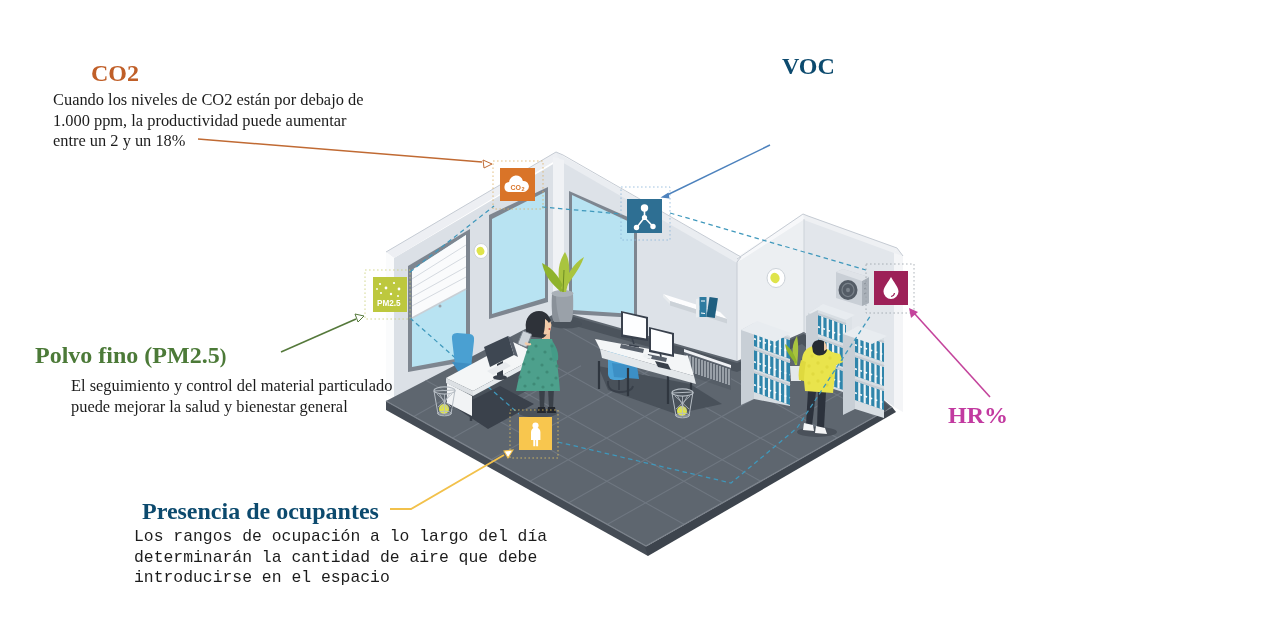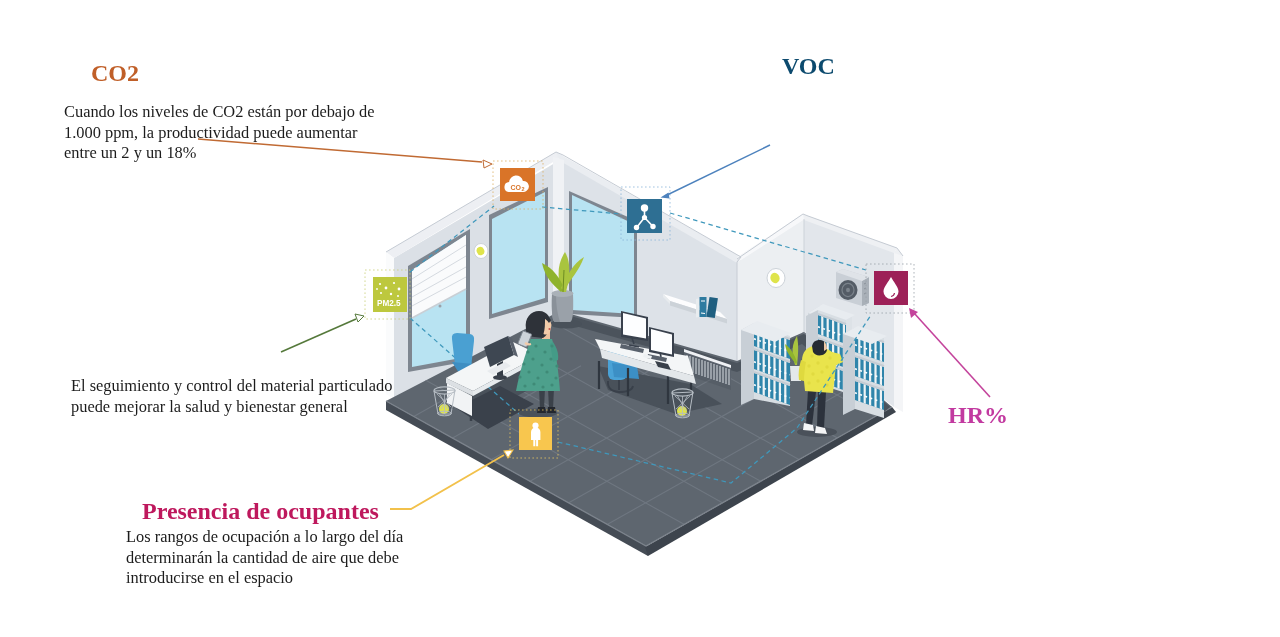--- a/index.html
+++ b/index.html
@@ -503,27 +503,28 @@
 </g>
 
 <g>
 <path d="M990,397 L914,313" stroke="#c4449c" stroke-width="1.6" fill="none"></path>
 <path d="M909,308 L911,318 L918,312 Z" fill="#c4449c"></path>
 </g>
 </svg>
 
 <div class="h" style="left:53px;top:61px;color:#c05f28;margin-left:38px;">CO2</div>
 
-<div class="b" style="left:53px;top:102px;margin-left:11px;">Cuando los niveles de CO2 están por debajo de<br>1.000 ppm, la productividad puede aumentar<br>entre un 2 y un 18%</div>
+<div class="b" style="left:53px;top:90px;">Cuando los niveles de CO2 están por debajo de<br>1.000 ppm, la productividad puede aumentar<br>entre un 2 y un 18%</div>
 
 <div class="h" style="left:782px;top:54px;color:#0c4a6e;">VOC</div>
 
 
+<div class="h" style="left:35px;top:343px;color:#4c7a38;">Polvo fino (PM2.5<span style="font-size:20px;">)</span></div>
 
 <div class="b" style="left:35px;top:376px;margin-left:36px;">El seguimiento y control del material particulado<br>puede mejorar la salud y bienestar general</div>
 
-<div class="h" style="left:142px;top:499px;color:#be185d;">Presencia de ocupantes</div>
-
-<div class="b" style="left:126px;top:527px;">Los rangos de ocupación a lo largo del día<br>determinarán la cantidad de aire que debe<br>introducirse en el espacio</div>
+<div class="h" style="left:142px;top:499px;color:#0c4a6e;">Presencia de ocupantes</div>
+
+<div class="b" style="left:134px;top:527px;font-family:Liberation Mono, monospace;">Los rangos de ocupación a lo largo del día<br>determinarán la cantidad de aire que debe<br>introducirse en el espacio</div>
 
 <div class="h" style="left:948px;top:403px;color:#c23aa0;">HR%</div>
 
 </div>
 
 </body></html>

